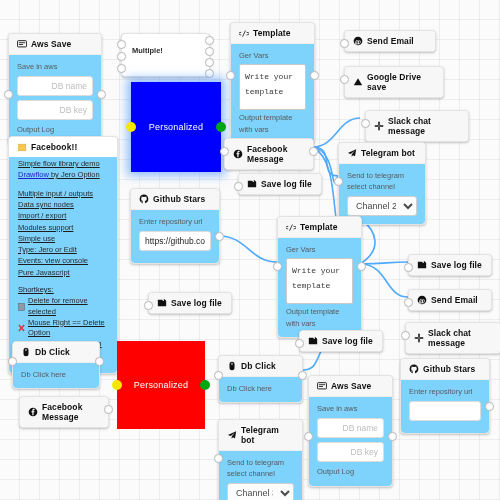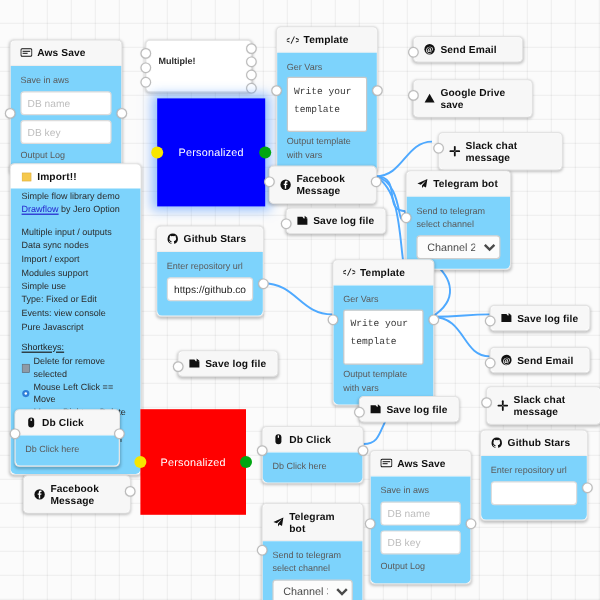--- a/index.html
+++ b/index.html
@@ -40,21 +40,21 @@
     letter-spacing:0.1px;
   }
   .node.simple .ntitle { border-bottom:none; background:#f7f7f7; border-radius:4px; }
   .nbody { padding:6px 8px 8px 8px; background:#7dd3fc; border-radius:0 0 4px 4px; }
   .lbl { color:#5a5a5a; font-size:7.5px; line-height:1.5; display:block; }
   .fld {
     display:block; width:100%; margin:4px 0;
     border:1px solid #dcdcdc; border-radius:3px;
     padding:4px 5px; font-size:8.5px;
     font-family:"Liberation Sans", sans-serif;
-    color:#1d1d1d; background:#fff; outline:none;
+    color:#1d1d1d; background:#fff; outline:none;text-align:right;
   }
   .fld::placeholder { color:#bdbdbd; }
   .ta {
     display:block; width:100%; margin:3px 0 2px 0;
     border:1px solid #c9c9c9; border-radius:2px;
     padding:4px 5px; font-size:8px; line-height:1.9;
     font-family:"Liberation Mono", monospace;
     color:#3a3a3a; background:#fff; outline:none; resize:none;
     height:46px; overflow:hidden;
   }
@@ -81,21 +81,21 @@
   .pnode .pdot { position:absolute; width:10px; height:10px; border-radius:50%; }
   .pnode .pdot.l { left:-5px; top:50%; margin-top:-5px; background:#f7e600; }
   .pnode .pdot.r { right:-5px; top:50%; margin-top:-5px; background:#00a611; }
   .blue { background:#0000ff; box-shadow:0 0 9px 4px rgba(60,140,255,0.55); }
   .red  { background:#ff0000; }
 
   .ico { display:inline-flex; width:10px; height:10px; align-items:center; justify-content:center; flex:0 0 auto; }
   .ico svg { display:block; }
 
   .welcome .ntitle { background:#fff; border-bottom:none; }
-  .welcome .nbody { padding:2px 9px 12px 9px; }
+  .welcome .nbody { padding:2px 9px 12px 9px;text-decoration:underline; }
   .wp { margin:0 0 7px 0; font-size:7.5px; line-height:1.45; color:#2b2b2b; }
   .wlist { margin:0 0 7px 0; font-size:7.5px; line-height:1.5; color:#2b2b2b; }
   .wlink { color:#2222cc; text-decoration:underline; }
   .shk { font-size:7.5px; text-decoration:underline; color:#1d1d1d; margin:0 0 2px 0; }
   .skrow { display:flex; align-items:center; gap:3px; font-size:7.5px; line-height:1.45; color:#2b2b2b; }
   .sq { width:7px; height:8px; display:inline-block; flex:0 0 auto; }
 </style>
 </head>
 <body>
 
@@ -258,50 +258,43 @@
     <span class="port in" style="top:34px;"></span>
   </div>
 
   <div class="node welcome" style="left:8px; top:136px; width:110px;">
     <div class="ntitle">
       <span class="ico">
           <svg viewBox="0 0 12 12" width="9" height="9">
             <rect x="0.5" y="1.5" width="10" height="9" fill="#f5c84c" stroke="#d9a93a" stroke-width="0.6"></rect>
           </svg>
         </span>
-      <span>Import!!</span>
+      <span>Facebook!!</span>
     </div>
     <div class="nbody">
       <p class="wp">
         <span>Simple flow library demo</span><br>
         <a class="wlink" href="#">Drawflow</a><span> by Jero Option</span>
       </p>
       <div class="wlist">
         <div>Multiple input / outputs</div>
         <div>Data sync nodes</div>
         <div>Import / export</div>
         <div>Modules support</div>
         <div>Simple use</div>
-        <div>Type: Fixed or Edit</div>
+        <div>Type: Jero or Edit</div>
         <div>Events: view console</div>
         <div>Pure Javascript</div>
       </div>
       <div class="shk">Shortkeys:</div>
       <div class="skrow">
         <span class="sq"><svg viewBox="0 0 8 9" width="7" height="8">
               <rect x="0.5" y="0.5" width="7" height="8" fill="#8f9aa6" stroke="#5a6570" stroke-width="0.6"></rect>
             </svg></span>
         <span>Delete for remove selected</span>
-      </div>
-      <div class="skrow">
-        <span class="sq"><svg viewBox="0 0 8 9" width="7" height="8">
-              <circle cx="4" cy="4.5" r="3.4" fill="#2f7fd8"></circle>
-              <circle cx="4" cy="4.5" r="1.2" fill="#fff"></circle>
-            </svg></span>
-        <span>Mouse Left Click == Move</span>
       </div>
       <div class="skrow">
         <span class="sq"><svg viewBox="0 0 8 9" width="7" height="8">
               <path d="M1 1 L7 8 M7 1 L1 8" stroke="#e03131" stroke-width="1.6" fill="none"></path>
             </svg></span>
         <span>Mouse Right == Delete Option</span>
       </div>
       <div class="skrow">
         <span class="sq"><svg viewBox="0 0 8 9" width="7" height="8">
               <circle cx="3.3" cy="3.6" r="2.4" fill="none" stroke="#4b6b8a" stroke-width="1"></circle>

